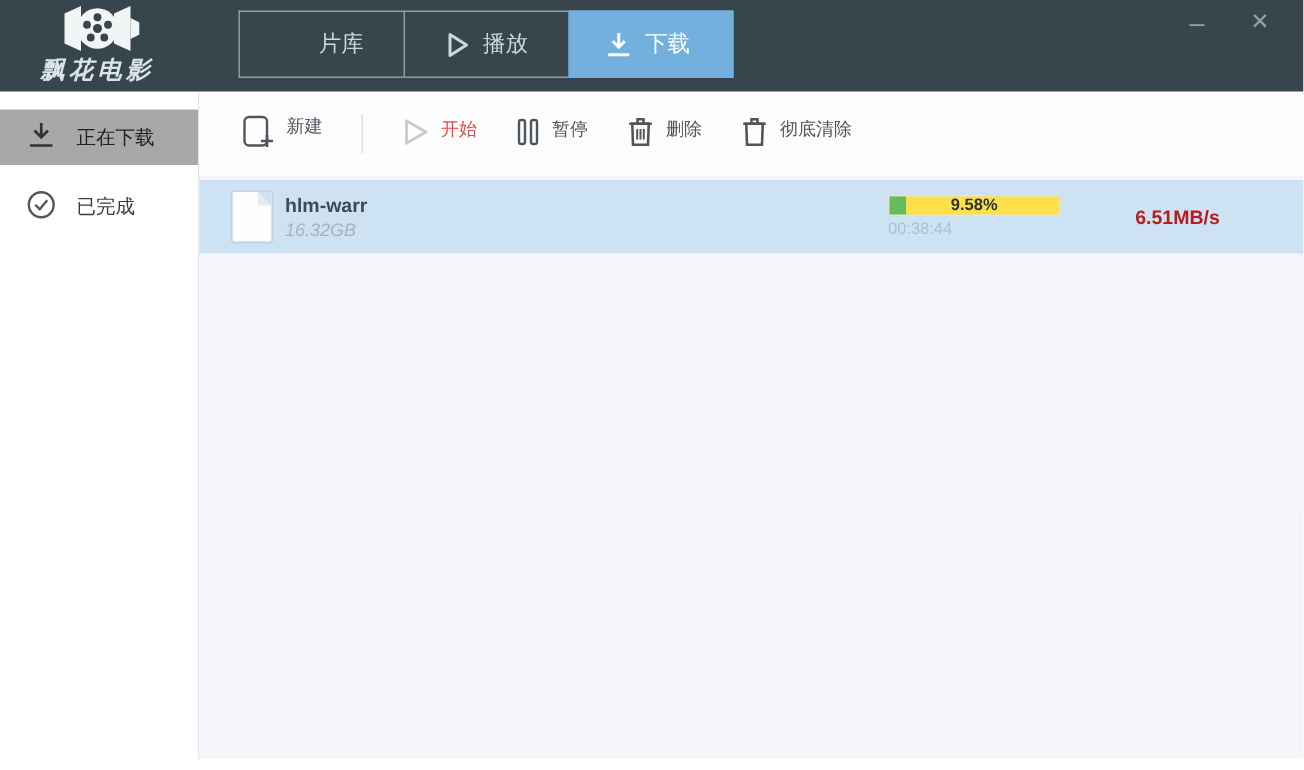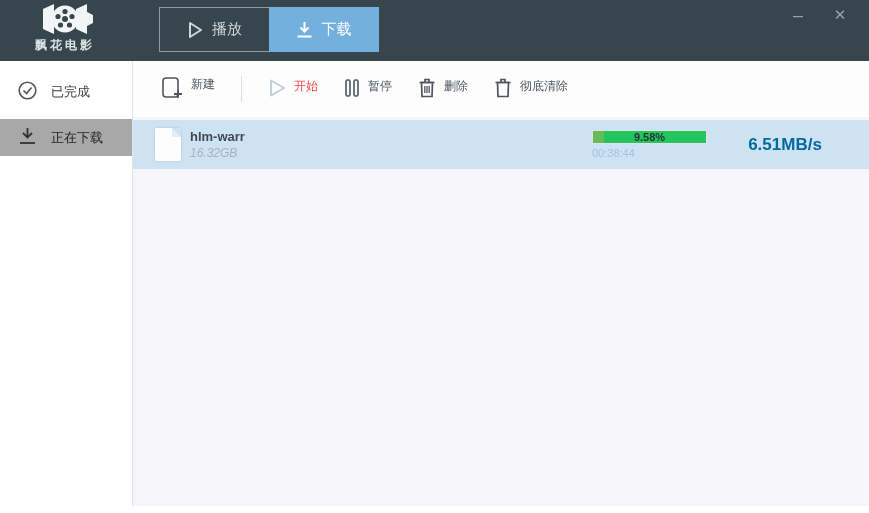--- a/index.html
+++ b/index.html
@@ -4,26 +4,26 @@
 <style>
   * { margin:0; padding:0; box-sizing:border-box; }
   html,body { width:869px; height:513px; overflow:hidden; }
   body { font-family:"Liberation Sans","DejaVu Sans",sans-serif; background:#fff; }
   .window { position:relative; width:869px; height:513px; background:#fff; }
 
   
   .topbar { position:relative; height:61px; background:#37464d; display:flex; align-items:flex-start; }
   .logo { position:absolute; left:26px; top:2px; width:78px; text-align:center; }
   .logo svg { display:block; margin:0 auto; }
-  .logo-text { color:#dde4e8; font-size:12px; font-weight:bold; letter-spacing:3px; margin-top:1px; white-space:nowrap; }
+  .logo-text { color:#dde4e8; font-size:16px; font-weight:bold; letter-spacing:3px; margin-top:1px; white-space:nowrap;font-style:italic; }
 
   .tabs { position:absolute; left:159px; top:7px; display:flex; height:45px; }
   .tab { width:110px; height:45px; display:flex; align-items:center; justify-content:center; gap:9px;
          color:#cdd6da; font-size:15px; border:1px solid #8a9ba3; border-right:none; cursor:pointer; }
-  .tab:last-child { border-right:2px solid #737373; }
+  .tab:last-child { border-right:5px solid #737373; }
   .tab .ticon { display:flex; align-items:center; }
   .tab.active { background:#74b0de; border-color:#74b0de; color:#ffffff; }
   .menu-lines { display:inline-block; width:17px; }
   .menu-lines span { display:block; height:2px; background:#cdd6da; margin:3px 0; border-radius:1px; }
 
   .win-controls { position:absolute; right:18px; top:4px; display:flex; gap:20px; align-items:center; }
   .win-btn { color:#96a3aa; font-size:15px; width:22px; height:22px; line-height:22px; text-align:center; cursor:pointer; }
   .win-btn.min { font-size:18px; }
 
   
@@ -43,26 +43,26 @@
   
   .dl-row { margin-top:3px; height:49px; background:#cde2f2; display:flex; align-items:center; padding:0 24px 0 22px; }
   .file-icon { width:26px; height:33px; background:#fdfdfd; position:relative; border-radius:1px;
                box-shadow:0 0 2px rgba(90,120,150,.35); flex:none; }
   .file-icon::before { content:""; position:absolute; top:0; right:0; border-style:solid;
                border-width:0 9px 9px 0; border-color:#cde2f2 #cde2f2 #e4ecf2 #e4ecf2; }
   .dl-info { margin-left:9px; display:flex; flex-direction:column; justify-content:center; gap:2px; }
   .dl-name { color:#3e4a55; font-size:13px; font-weight:bold;text-align:right; }
   .dl-size { color:#a3b4c2; font-size:12px;font-style:italic; }
   .dl-progress-col { margin-left:auto; width:115px; display:flex; flex-direction:column; gap:3px; }
-  .pbar { position:relative; width:115px; height:14px; background:#22c55e; border:1px solid #e2e2de; }
+  .pbar { position:relative; width:115px; height:14px; background:#fde047; border:1px solid #e2e2de; }
   .pbar-fill { height:100%; background:#66bb5c; }
   .pbar-label { position:absolute; top:0; left:0; right:0; text-align:center; font-size:11px;
                 color:#2e3338; line-height:13px; font-weight:bold; }
   .dl-time { color:#a9c2d8; font-size:11px; }
-  .dl-speed { width:120px; text-align:center; color:#0369a1; font-size:17px; font-weight:bold; margin-left:18px; }
+  .dl-speed { width:120px; text-align:center; color:#b91c1c; font-size:13px; font-weight:bold; margin-left:18px; }
 
   .empty-space { flex:1; }
   .bottom-strip { height:7px; background:#ffffff; }
 </style>
 </head>
 <body>
 
 <div class="window">
 
   <div class="topbar">
@@ -80,20 +80,28 @@
           <circle cx="23.5" cy="23" r="2.6" fill="#37464d"></circle>
           <circle cx="32.5" cy="23" r="2.6" fill="#37464d"></circle>
           <circle cx="35" cy="14.5" r="2.6" fill="#37464d"></circle>
         </svg>
       </span>
       <div class="logo-text">飘花电影</div>
     </div>
 
     <div class="tabs">
       <div class="tab">
+        <span class="ticon menu-lines">
+            <span></span>
+            <span></span>
+            <span></span>
+          </span>
+        <span>片库</span>
+      </div>
+      <div class="tab">
         <span class="ticon">
           <svg width="16" height="18" viewBox="0 0 16 18">
               <path d="M3 2 L14 9 L3 16 Z" fill="none" stroke="#cdd6da" stroke-width="2" stroke-linejoin="round"></path>
             </svg>
         </span>
         <span>播放</span>
       </div>
       <div class="tab active">
         <span class="ticon">
           <svg width="17" height="17" viewBox="0 0 17 17">
@@ -107,37 +115,37 @@
 
     <div class="win-controls">
       <div class="win-btn min">–</div>
       <div class="win-btn">✕</div>
     </div>
   </div>
 
   <div class="body-area">
 
     <div class="sidebar">
+      <div class="side-item active">
+        <span>
+          <svg width="19" height="18" viewBox="0 0 19 18">
+              <path d="M9.5 1 V10 M5 6 L9.5 10.5 L14 6" fill="none" stroke="#333" stroke-width="1.8"></path>
+              <path d="M2 16 H17" stroke="#333" stroke-width="1.8"></path>
+            </svg>
+        </span>
+        <span>正在下载</span>
+      </div>
       <div class="side-item">
         <span>
           <svg width="19" height="19" viewBox="0 0 19 19">
               <circle cx="9.5" cy="9.5" r="8.3" fill="none" stroke="#555" stroke-width="1.6"></circle>
               <path d="M5.5 9.5 L8.5 12.5 L13.5 6.5" fill="none" stroke="#555" stroke-width="1.6"></path>
             </svg>
         </span>
         <span>已完成</span>
-      </div>
-      <div class="side-item active">
-        <span>
-          <svg width="19" height="18" viewBox="0 0 19 18">
-              <path d="M9.5 1 V10 M5 6 L9.5 10.5 L14 6" fill="none" stroke="#333" stroke-width="1.8"></path>
-              <path d="M2 16 H17" stroke="#333" stroke-width="1.8"></path>
-            </svg>
-        </span>
-        <span>正在下载</span>
       </div>
     </div>
 
     <div class="main">
 
       <div class="toolbar">
         <div class="tool-btn">
           <span>
             <svg width="22" height="24" viewBox="0 0 22 24">
                 <rect x="2" y="2" width="15" height="19" rx="3" fill="none" stroke="#4e555c" stroke-width="1.6"></rect>

